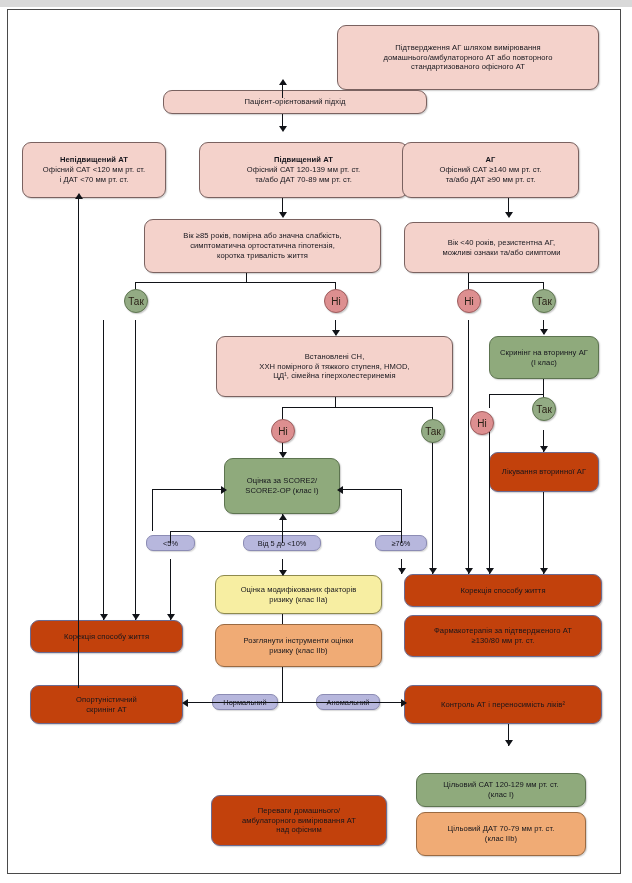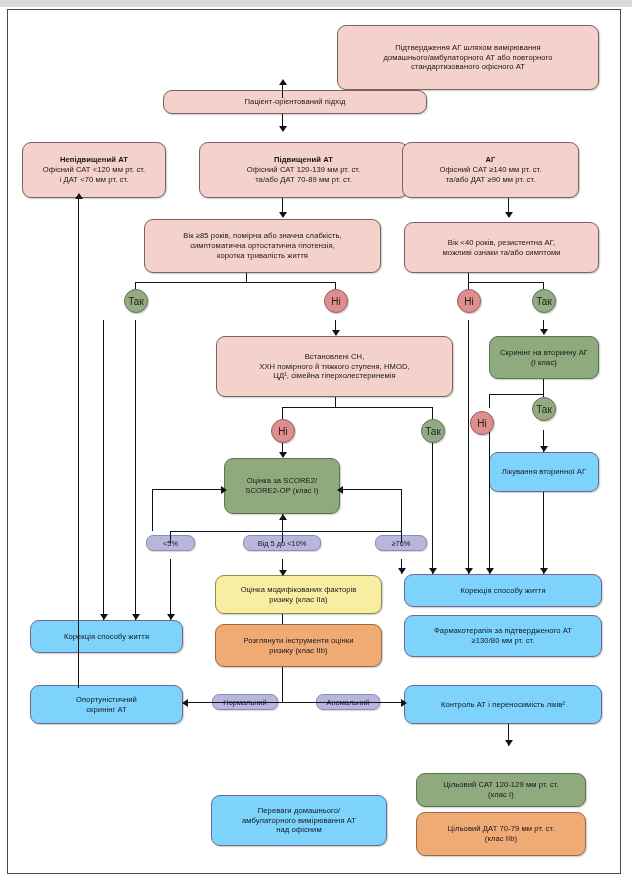--- a/index.html
+++ b/index.html
@@ -38,21 +38,21 @@
     line-height:1.28;
     color:#15151c;
     padding:3px 5px;
     box-shadow:1px 1px 1.5px rgba(0,0,0,.20);
     font-size:7.6px;
     letter-spacing:.08px;
   }
   .node span{display:block;width:100%;white-space:pre-line;}
   .pink  {background:#f4d2cb;border-color:#7a6260;}
   .green {background:#8faa7c;border-color:#5d7450;}
-  .purple{background:#7dd3fc;border-color:#6b6b92;}
+  .purple{background:#c2410c;border-color:#6b6b92;}
   .yellow{background:#f7eea2;border-color:#8e8a4e;}
   .orange{background:#f0ab75;border-color:#9a6a42;}
 
   .bold-title{font-weight:bold;}
 
   
   .pill{
     position:absolute;
     box-sizing:border-box;
     background:#b7b7dd;

